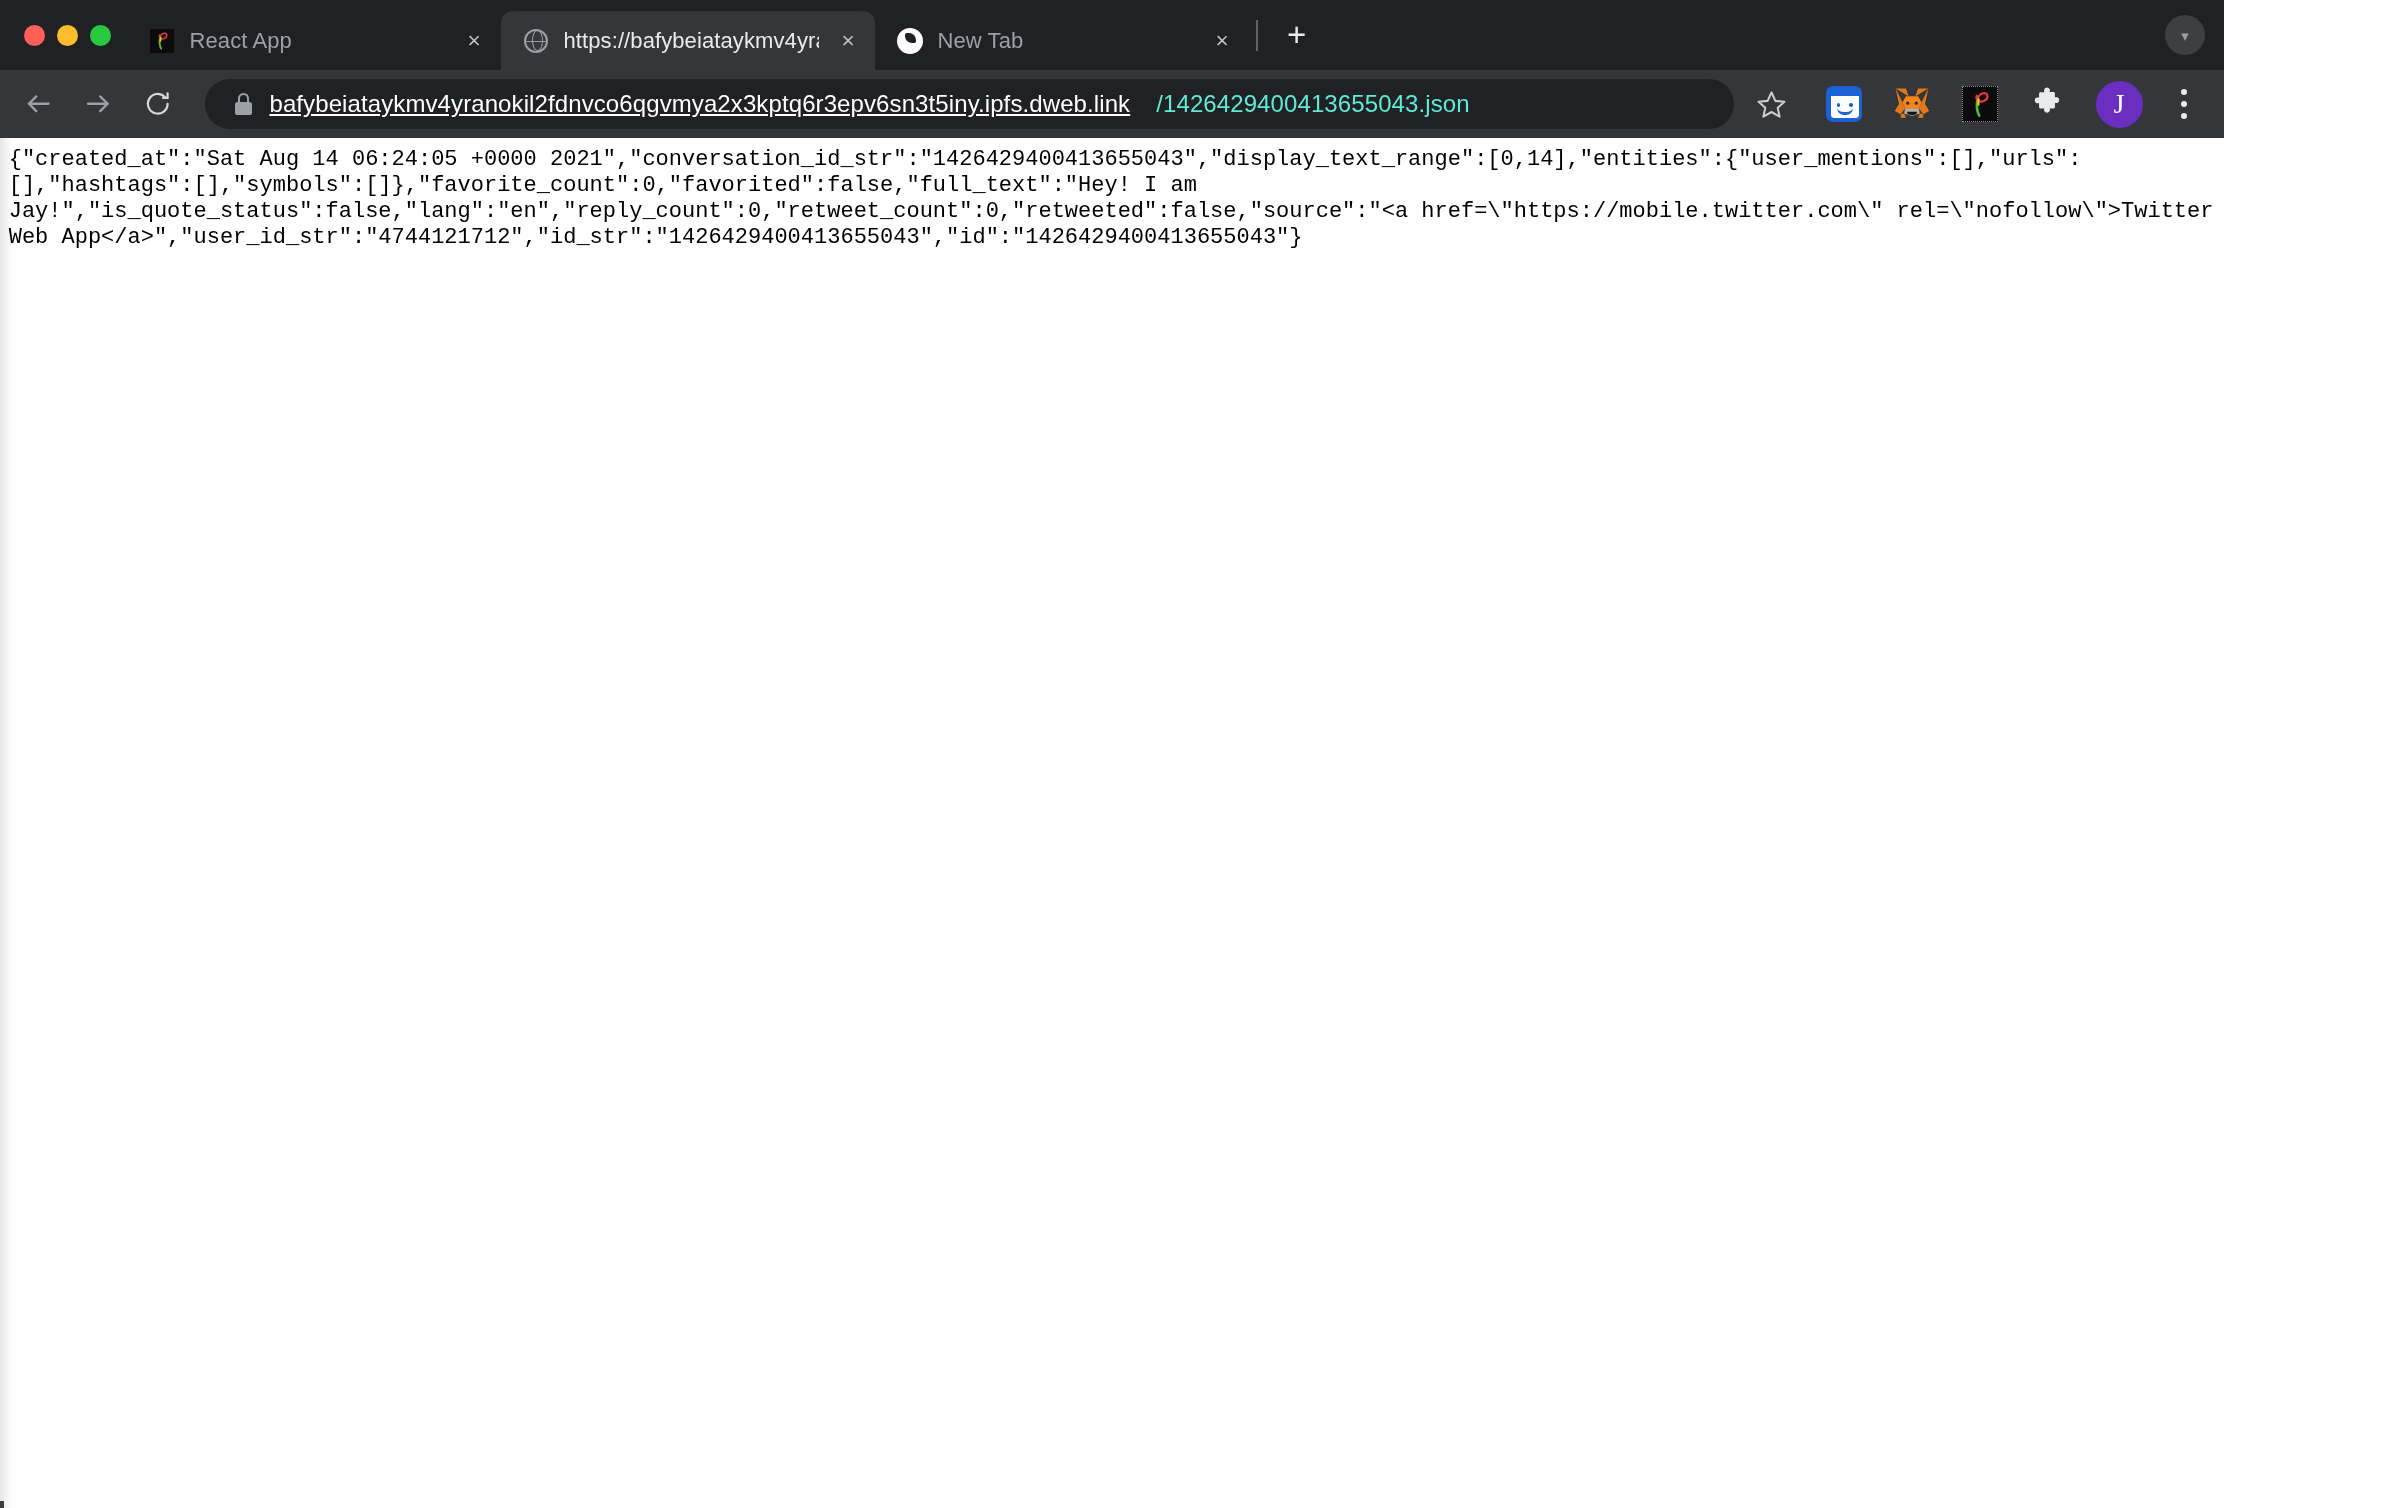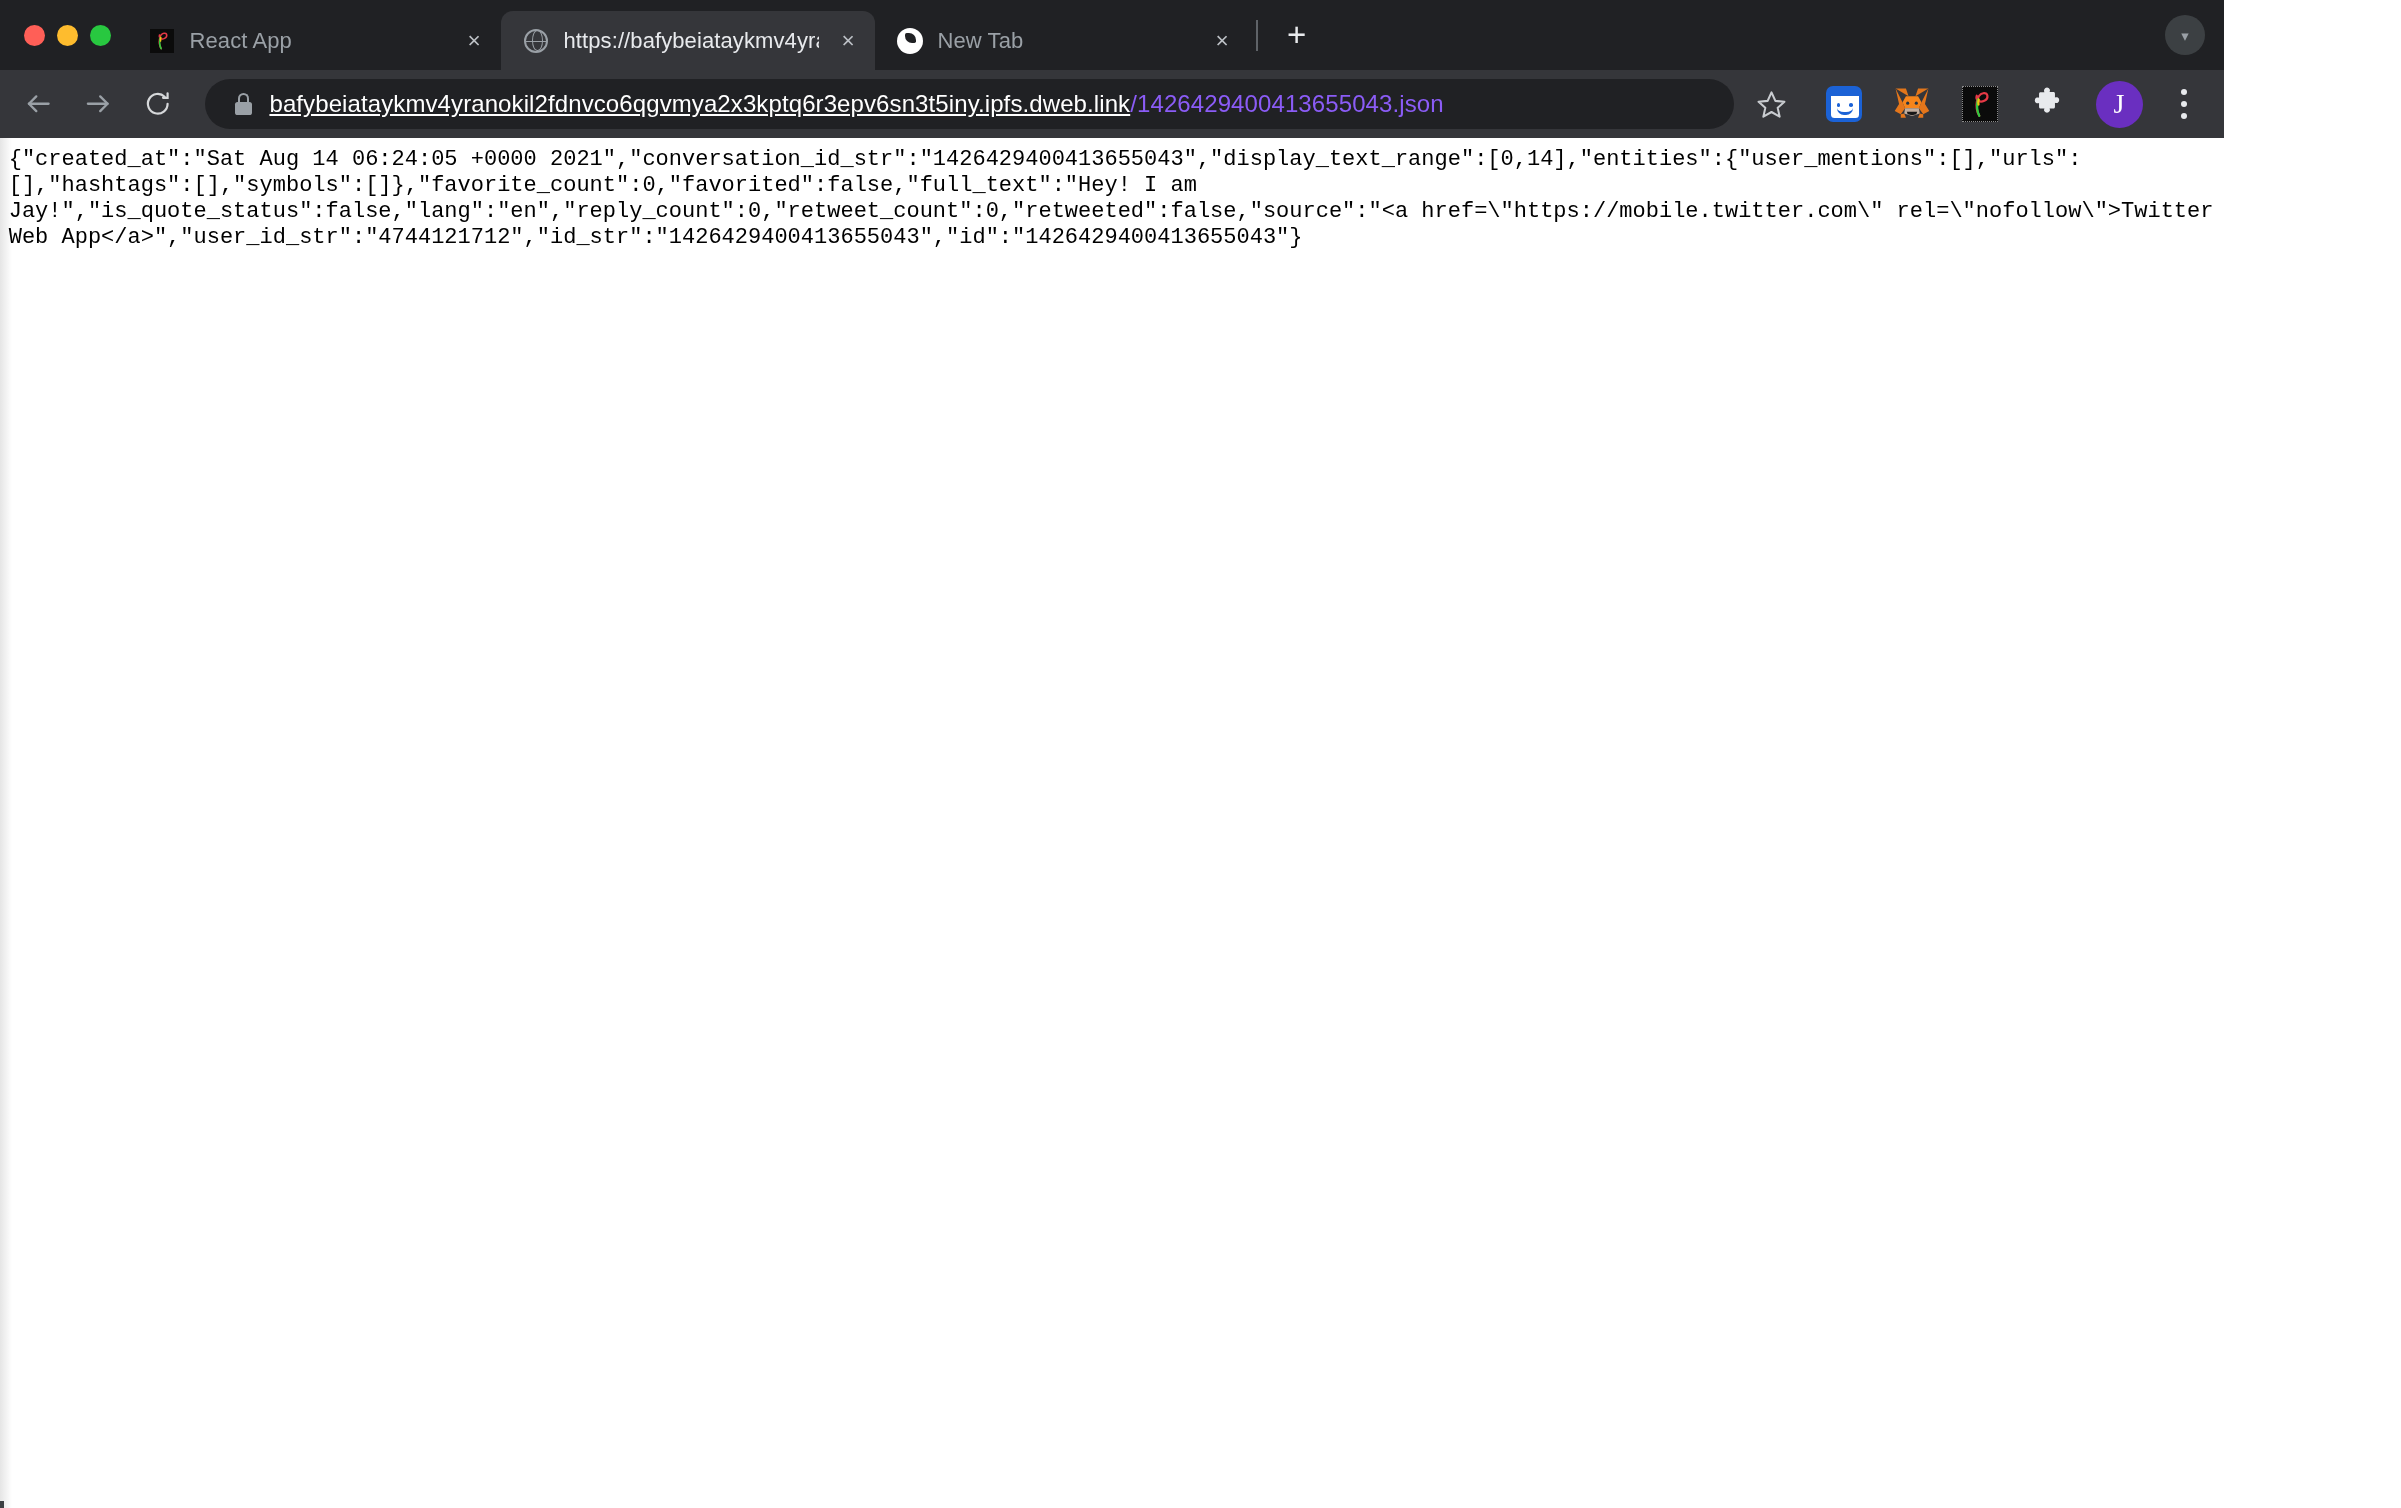--- a/index.html
+++ b/index.html
@@ -205,21 +205,21 @@
     border-radius: 6px 6px 0 0;
   }
   .url {
     font-size: 24px;
     white-space: nowrap;
     overflow: hidden;
     letter-spacing: 0.1px;
     font-family: "Liberation Sans", sans-serif;
   }
   .url .host { color: #ffffff; text-decoration: underline; }
-  .url .path { color: #8b5cf6; }
+  .url .path { color: #5eead4; margin-left: 26px; }
 
   .star-btn {
     width: 50px; height: 50px;
     display: flex; align-items: center; justify-content: center;
     margin-left: -5.2px;
     margin-right: 12px;
     flex: 0 0 50px;
   }
 
   .ext-icon {

